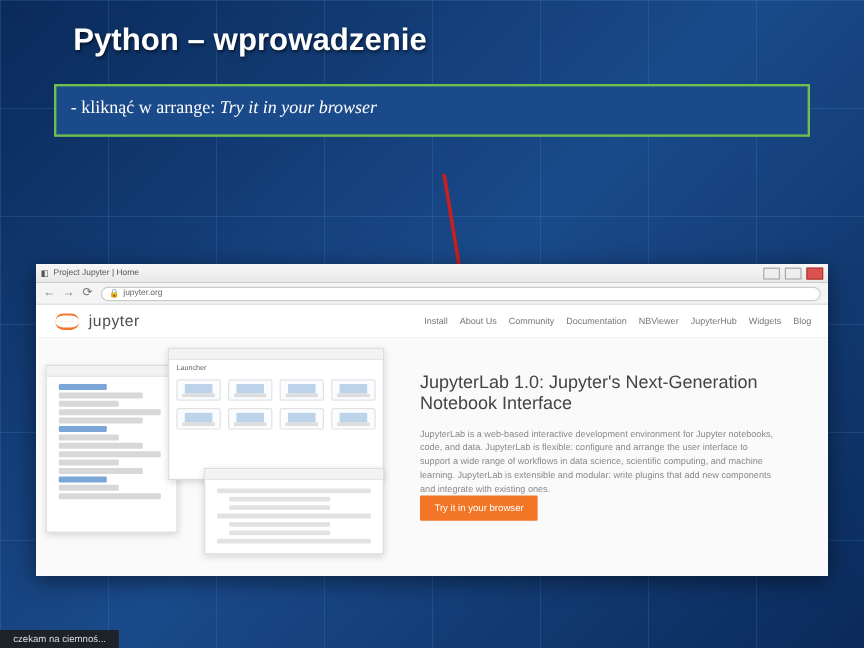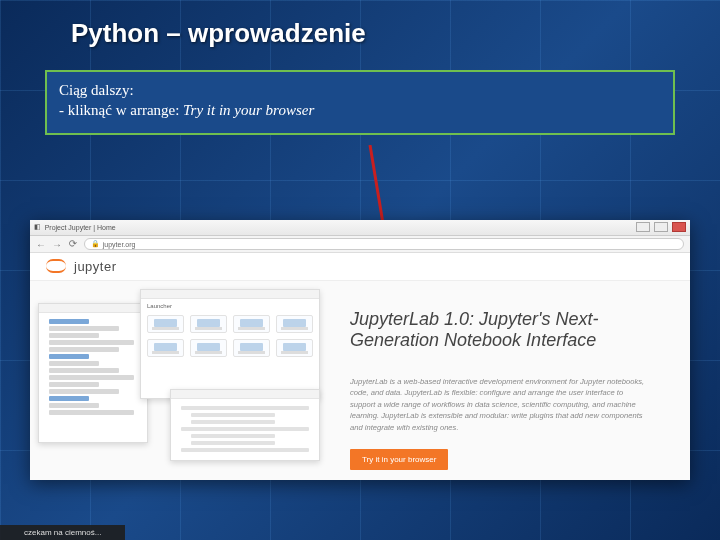--- a/index.html
+++ b/index.html
@@ -12,21 +12,21 @@
   }
   .grid-overlay {
     position: absolute; inset: 0;
     background-image:
       linear-gradient(rgba(100,180,255,0.15) 1px, transparent 1px),
       linear-gradient(90deg, rgba(100,180,255,0.15) 1px, transparent 1px);
     background-size: 90px 90px;
     pointer-events: none;
   }
   .title {
-    position: absolute; left: 71px; top: 18px;
+    position: absolute; left: 61px; top: 18px;
     color: #fff; font-size: 26px;
     text-shadow: 1px 1px 3px rgba(0,0,0,.6);
   }
   .instruction-box {
     position: absolute; left: 45px; top: 70px;
     width: 630px; padding: 8px 12px 12px;
     background: #1a4a8a;
     border: 2px solid #6fbf4f;
     color: #fff; font-family: "Times New Roman", serif;
     font-size: 15px; line-height: 1.35;
@@ -60,21 +60,21 @@
   .nav-ico { width: 10px; height: 10px; color: #777; font-size: 10px; line-height: 10px; text-align: center; }
   .url-field {
     flex: 1; height: 12px; background: #fff; border: 1px solid #ccc;
     border-radius: 6px; padding: 0 6px; font-size: 7px; display: flex; align-items: center; color: #666;
   }
   .lock { color: #1a8f3a; font-size: 7px; margin-right: 3px; }
   .site-header {
     height: 28px; display: flex; align-items: center; padding: 0 14px;
     border-bottom: 1px solid #eee;
   }
-  .jupyter-logo { display: flex; gap: 4px; }
+  .jupyter-logo { display: flex; align-items: center; gap: 4px; }
   .jupyter-dots { position: relative; width: 26px; height: 14px; }
   .jupyter-dots .arc { position: absolute; left: 2px; width: 20px; height: 7px; border: 2px solid #f37626; border-left: 0; border-right: 0; }
   .jupyter-dots .arc.top { top: 0; border-bottom: 0; border-radius: 10px 10px 0 0; }
   .jupyter-dots .arc.bot { bottom: 0; border-top: 0; border-radius: 0 0 10px 10px; }
   .jupyter-word { color: #4d4d4d; font-size: 13px; letter-spacing: .5px; }
   .site-nav { margin-left: auto; display: flex; gap: 10px; }
   .site-nav span { color: #777; font-size: 7.5px; }
   .site-body { flex: 1; display: flex; background: #fafafa; }
   .thumbs {
     width: 310px; padding: 14px 8px 8px 16px;
@@ -92,44 +92,43 @@
   .tree-line { height: 5px; margin: 2px 0 2px 6px; background: #d8d8d8; border-radius: 1px; }
   .tree-line.short { width: 50%; } .tree-line.med { width: 70%; } .tree-line.long { width: 85%; }
   .tree-line.blue { background: #7aa7d8; width: 40%; }
   .icon-grid { display: grid; grid-template-columns: repeat(4, 1fr); gap: 6px; padding: 6px; }
   .app-ico { height: 18px; border: 1px solid #e2e2e2; border-radius: 2px; background: #fafcff; position: relative; }
   .app-ico::before { content: ""; position: absolute; inset: 3px 6px auto 6px; height: 8px; background: #bcd3ea; border-radius: 1px; }
   .app-ico::after { content: ""; position: absolute; left: 4px; right: 4px; bottom: 2px; height: 3px; background: #ddd; }
   .outline-row { height: 4px; background: #e2e2e2; margin: 3px 6px; border-radius: 1px; }
   .outline-row.ind { margin-left: 16px; width: 60%; }
   .right-col { flex: 1; padding: 28px 26px 10px 10px; }
-  .headline { color: #444; font-size: 18px; font-weight: 400; margin-bottom: 24px; line-height: 1.2; font-style: italic; }
-  .para { color: #8a8a8a; font-size: 7.6px; line-height: 1.5; margin-bottom: 16px; max-width: 300px; font-style: italic; }
+  .headline { color: #444; font-size: 15px; font-weight: 400; margin-bottom: 10px; line-height: 1.2; }
+  .para { color: #8a8a8a; font-size: 7.6px; line-height: 1.5; max-width: 300px; }
   .cta-row { display: flex; gap: 10px; }
   .btn {
     padding: 6px 12px; font-size: 8px; border-radius: 1px; cursor: pointer;
     text-align: center; min-width: 86px;
   }
   .btn.primary { background: #f37626; color: #fff; }
   .btn.secondary { background: #9e9e9e; color: #fff; }
   .taskbar-hint {
     position: absolute; left: 0; bottom: 0;
     background: rgba(30,30,30,.9); color: #ddd;
-    font-size: 8px; padding: 3px 24px;
+    font-size: 8px; padding: 3px 11px;
   }
 </style>
 </head>
 <body>
 
 <div class="grid-overlay"></div>
 
 <h1 class="title">Python – wprowadzenie</h1>
 
 <div class="instruction-box">
-  <div>Ciąg dalszy:</div>
   <div>
     <span>- kliknąć w arrange: </span><span class="em">Try it in your browser</span>
   </div>
 </div>
 
 <svg class="arrow" viewBox="0 0 80 300">
   <line x1="20" y1="0" x2="66" y2="278" stroke="#c91f1f" stroke-width="3"></line>
   <polygon points="66,290 58,270 74,273" fill="#c91f1f"></polygon>
 </svg>
 
@@ -155,20 +154,30 @@
   </div>
 
   <div class="site-header">
     <div class="jupyter-logo">
       <span class="jupyter-dots">
         <span class="arc top"></span>
           <span class="arc bot"></span>
       </span>
       <span class="jupyter-word">jupyter</span>
     </div>
+    <nav class="site-nav">
+      <span>Install</span>
+      <span>About Us</span>
+      <span>Community</span>
+      <span>Documentation</span>
+      <span>NBViewer</span>
+      <span>JupyterHub</span>
+      <span>Widgets</span>
+      <span>Blog</span>
+    </nav>
   </div>
 
   <div class="site-body">
     <div class="thumbs">
       <div class="pane p1">
         <div class="pane-hdr"></div>
         <div class="pane-body">
           <div class="tree-line blue"></div>
           <div class="tree-line med"></div>
           <div class="tree-line short"></div>

